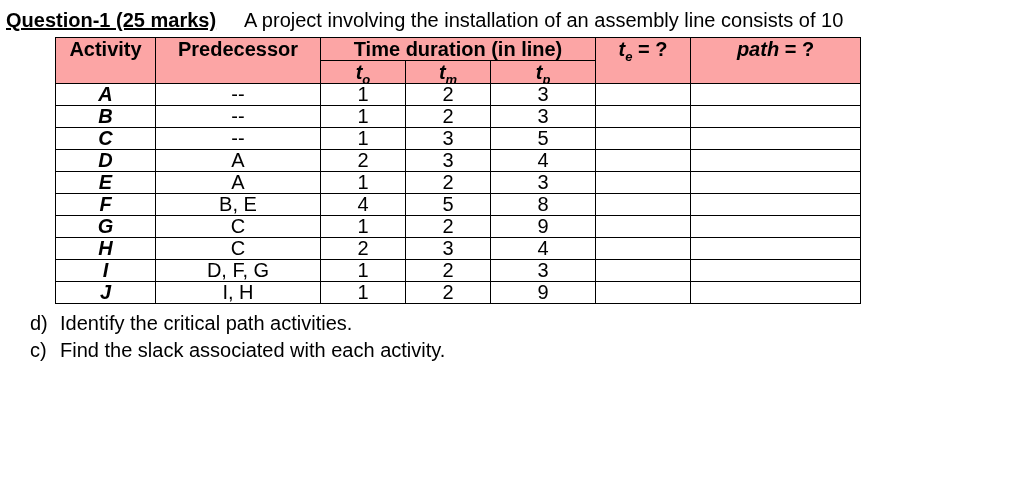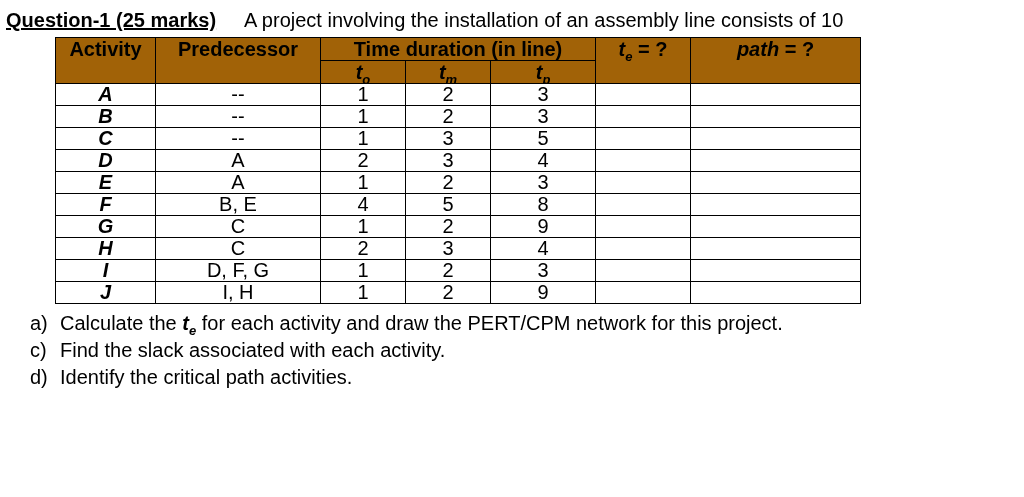--- a/index.html
+++ b/index.html
@@ -39,21 +39,21 @@
     font-size: 20px;
   }
   table.activities th,
   table.activities td {
     border: 1px solid #000000;
     padding: 0 4px;
     box-sizing: border-box;
     overflow: hidden;
   }
   table.activities th {
-    background: #a16207;
+    background: #fca5a5;
     font-weight: bold;
     text-align: center;
     vertical-align: top;
     height: 23px;
     line-height: 22px;
   }
   table.activities td {
     text-align: center;
     height: 22px;
     line-height: 21px;
@@ -220,23 +220,20 @@
         <td>2</td>
         <td>9</td>
         <td></td>
         <td></td>
       </tr>
     </tbody>
   </table>
 
   <div class="questions">
     <div class="q-item">
-      <span class="q-label">a)</span><span>Calculate the </span><span class="q-te">t</span><sub class="q-te-sub">e</sub><span> for each activity and draw the PERT/CPM network for this project.</span>
+      <span class="q-label">d)</span><span>Identify the critical path activities.</span>
     </div>
     <div class="q-item">
       <span class="q-label">c)</span><span>Find the slack associated with each activity.</span>
     </div>
-    <div class="q-item">
-      <span class="q-label">d)</span><span>Identify the critical path activities.</span>
-    </div>
   </div>
 
 </div>
 
 </body></html>

